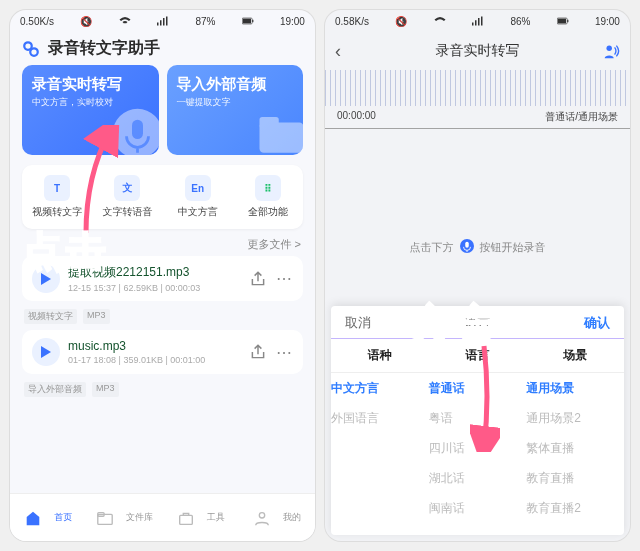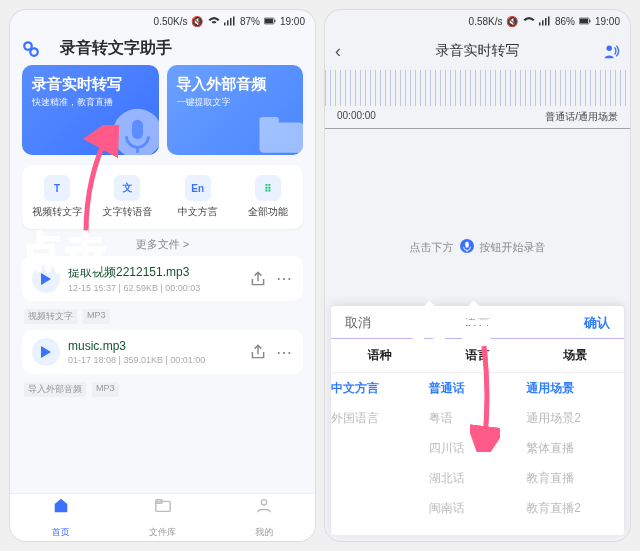--- a/index.html
+++ b/index.html
@@ -1,52 +1,52 @@
 <!DOCTYPE html>
 <html><head>
 <meta charset="utf-8">
 <style>
   * { box-sizing: border-box; margin: 0; padding: 0; }
   body { background: #f0f0f0; font-family: -apple-system, "Helvetica Neue", Arial, "PingFang SC", "Microsoft YaHei", sans-serif; }
   .wrap { display: flex; gap: 10px; padding: 10px; width: 640px; height: 551px; }
   .phone { width: 305px; height: 531px; background: #f7f8fc; border-radius: 16px; overflow: hidden; position: relative; box-shadow: 0 0 0 1px #ddd; display: flex; flex-direction: column; }
   .phone.right { background: #f2f3f6; }
-  .status { height: 22px; display: flex; justify-content: flex-end; align-items: center; font-size: 10px; color: #333; padding: 0 10px; gap: 4px; }
+  .status { height: 22px; display: flex; justify-content: space-between; align-items: center; font-size: 10px; color: #333; padding: 0 10px; gap: 4px; }
   .status span { white-space: nowrap; }
   .status svg { width: 12px; height: 10px; }
 
   
-  .app-title { display: flex; align-items: center; gap: 20px; padding: 6px 12px 6px; font-size: 16px; font-weight: 700; color: #2b2b2b; }
+  .app-title { display: flex; align-items: center; gap: 8px; padding: 6px 12px 6px; font-size: 16px; font-weight: 700; color: #2b2b2b; }
   .app-title .logo { width: 18px; height: 18px; }
   .cards { display: flex; gap: 8px; padding: 0 12px; }
   .card { flex: 1; height: 90px; border-radius: 10px; padding: 10px; color: #fff; position: relative; overflow: hidden; }
   .card1 { background: linear-gradient(135deg,#5a8dff,#3a72ff); }
   .card2 { background: linear-gradient(135deg,#6aa0ff,#4a86ff); }
   .card .t { font-size: 15px; font-weight: 600; }
   .card .s { font-size: 9px; opacity: .9; margin-top: 2px; }
   .card .deco { position:absolute; right:-6px; bottom:-6px; width:55px; height:55px; opacity:.45; }
 
   .tools { background:#fff; margin:10px 12px 0; border-radius:10px; display:flex; padding:10px 0; box-shadow:0 1px 3px rgba(0,0,0,.05); }
   .tool { flex:1; display:flex; flex-direction:column; align-items:center; gap:4px; font-size:10px; color:#444; }
   .tool .ic { width:26px; height:26px; border-radius:6px; background:#eaf1ff; display:flex; align-items:center; justify-content:center; color:#3a72ff; font-size:10px; font-weight:700; }
 
-  .more { display:flex; justify-content:center; padding:8px 14px 4px; font-size:11px; color:#888; }
+  .more { display:flex; justify-content:flex-end; padding:8px 14px 4px; font-size:11px; color:#888; }
 
   .file { background:#fff; margin:0 12px 6px; border-radius:10px; padding:8px 10px; display:flex; align-items:center; gap:8px; }
   .file .play { width:28px; height:28px; border-radius:50%; background:#eaf1ff; display:flex; align-items:center; justify-content:center; }
   .file .play svg { width:10px; height:12px; }
   .file .info { flex:1; }
   .file .name { font-size:12px; color:#14532d; font-weight:500; }
   .file .meta { font-size:9px; color:#aaa; margin-top:2px; }
   .file .act { width:18px; color:#888; }
   .tags { padding:2px 14px 6px; display:flex; gap:6px; font-size:9px; color:#999; }
   .tags span { background:#eef0f4; padding:1px 4px; border-radius:2px; }
 
   .tabbar { margin-top:auto; background:#fff; height:48px; display:flex; border-top:1px solid #eee; }
-  .tab { flex:1; display:flex; flex-direction:column; align-items:center; justify-content:center; gap:12px; font-size:9px; color:#999; }
+  .tab { flex:1; display:flex; flex-direction:row; align-items:center; justify-content:center; gap:12px; font-size:9px; color:#999; }
   .tab.active { color:#3a72ff; }
   .tab .ti { width:18px; height:18px; }
 
   
   .anno { position:absolute; pointer-events:none; font-size:40px; font-weight:800; color:#0c4a6e; -webkit-text-stroke:2px #fff; text-shadow:0 0 2px #fff; letter-spacing:4px; }
   .arrow { position:absolute; pointer-events:none; }
 
   
   .header2 { height:38px; display:flex; align-items:center; justify-content:center; position:relative; font-size:14px; color:#333; }
   .back { position:absolute; left:10px; font-size:18px; color:#555; }
@@ -99,21 +99,21 @@
       <svg class="logo" viewBox="0 0 24 24">
           <circle cx="8" cy="8" r="5" fill="none" stroke="#3a72ff" stroke-width="3"></circle>
           <circle cx="16" cy="16" r="5" fill="none" stroke="#3a72ff" stroke-width="3"></circle>
         </svg>
       <span>录音转文字助手</span>
     </div>
 
     <div class="cards">
       <div class="card card1">
         <div class="t">录音实时转写</div>
-        <div class="s">快速精准，教育直播</div>
+        <div class="s">中文方言，实时校对</div>
         <svg class="deco" viewBox="0 0 40 40">
             <circle cx="20" cy="20" r="18" fill="#fff"></circle>
             <rect x="16" y="10" width="8" height="14" rx="4" fill="#7fa8ff"></rect>
             <path d="M12 22a8 8 0 0016 0M20 30v4" stroke="#7fa8ff" stroke-width="2" fill="none"></path>
           </svg>
       </div>
       <div class="card card2">
         <div class="t">导入外部音频</div>
         <div class="s">一键提取文字</div>
         <svg class="deco" viewBox="0 0 40 40">
@@ -198,20 +198,27 @@
             <path d="M3 9l7-6 7 6v9H3z" fill="#3a72ff"></path>
           </svg>
         <span>首页</span>
       </div>
       <div class="tab">
         <svg class="ti" viewBox="0 0 20 20">
             <rect x="2" y="6" width="16" height="11" rx="1" fill="none" stroke="#bbb" stroke-width="1.5"></rect>
             <rect x="2" y="4" width="7" height="4" rx="1" fill="none" stroke="#bbb" stroke-width="1.5"></rect>
           </svg>
         <span>文件库</span>
+      </div>
+      <div class="tab">
+        <svg class="ti" viewBox="0 0 20 20">
+            <rect x="3" y="7" width="14" height="10" rx="1" fill="none" stroke="#bbb" stroke-width="1.5"></rect>
+            <path d="M7 7V5h6v2" fill="none" stroke="#bbb" stroke-width="1.5"></path>
+          </svg>
+        <span>工具</span>
       </div>
       <div class="tab">
         <svg class="ti" viewBox="0 0 20 20">
             <circle cx="10" cy="7" r="3" fill="none" stroke="#bbb" stroke-width="1.5"></circle>
             <path d="M3 18c0-4 14-4 14 0" fill="none" stroke="#bbb" stroke-width="1.5"></path>
           </svg>
         <span>我的</span>
       </div>
     </div>
 

